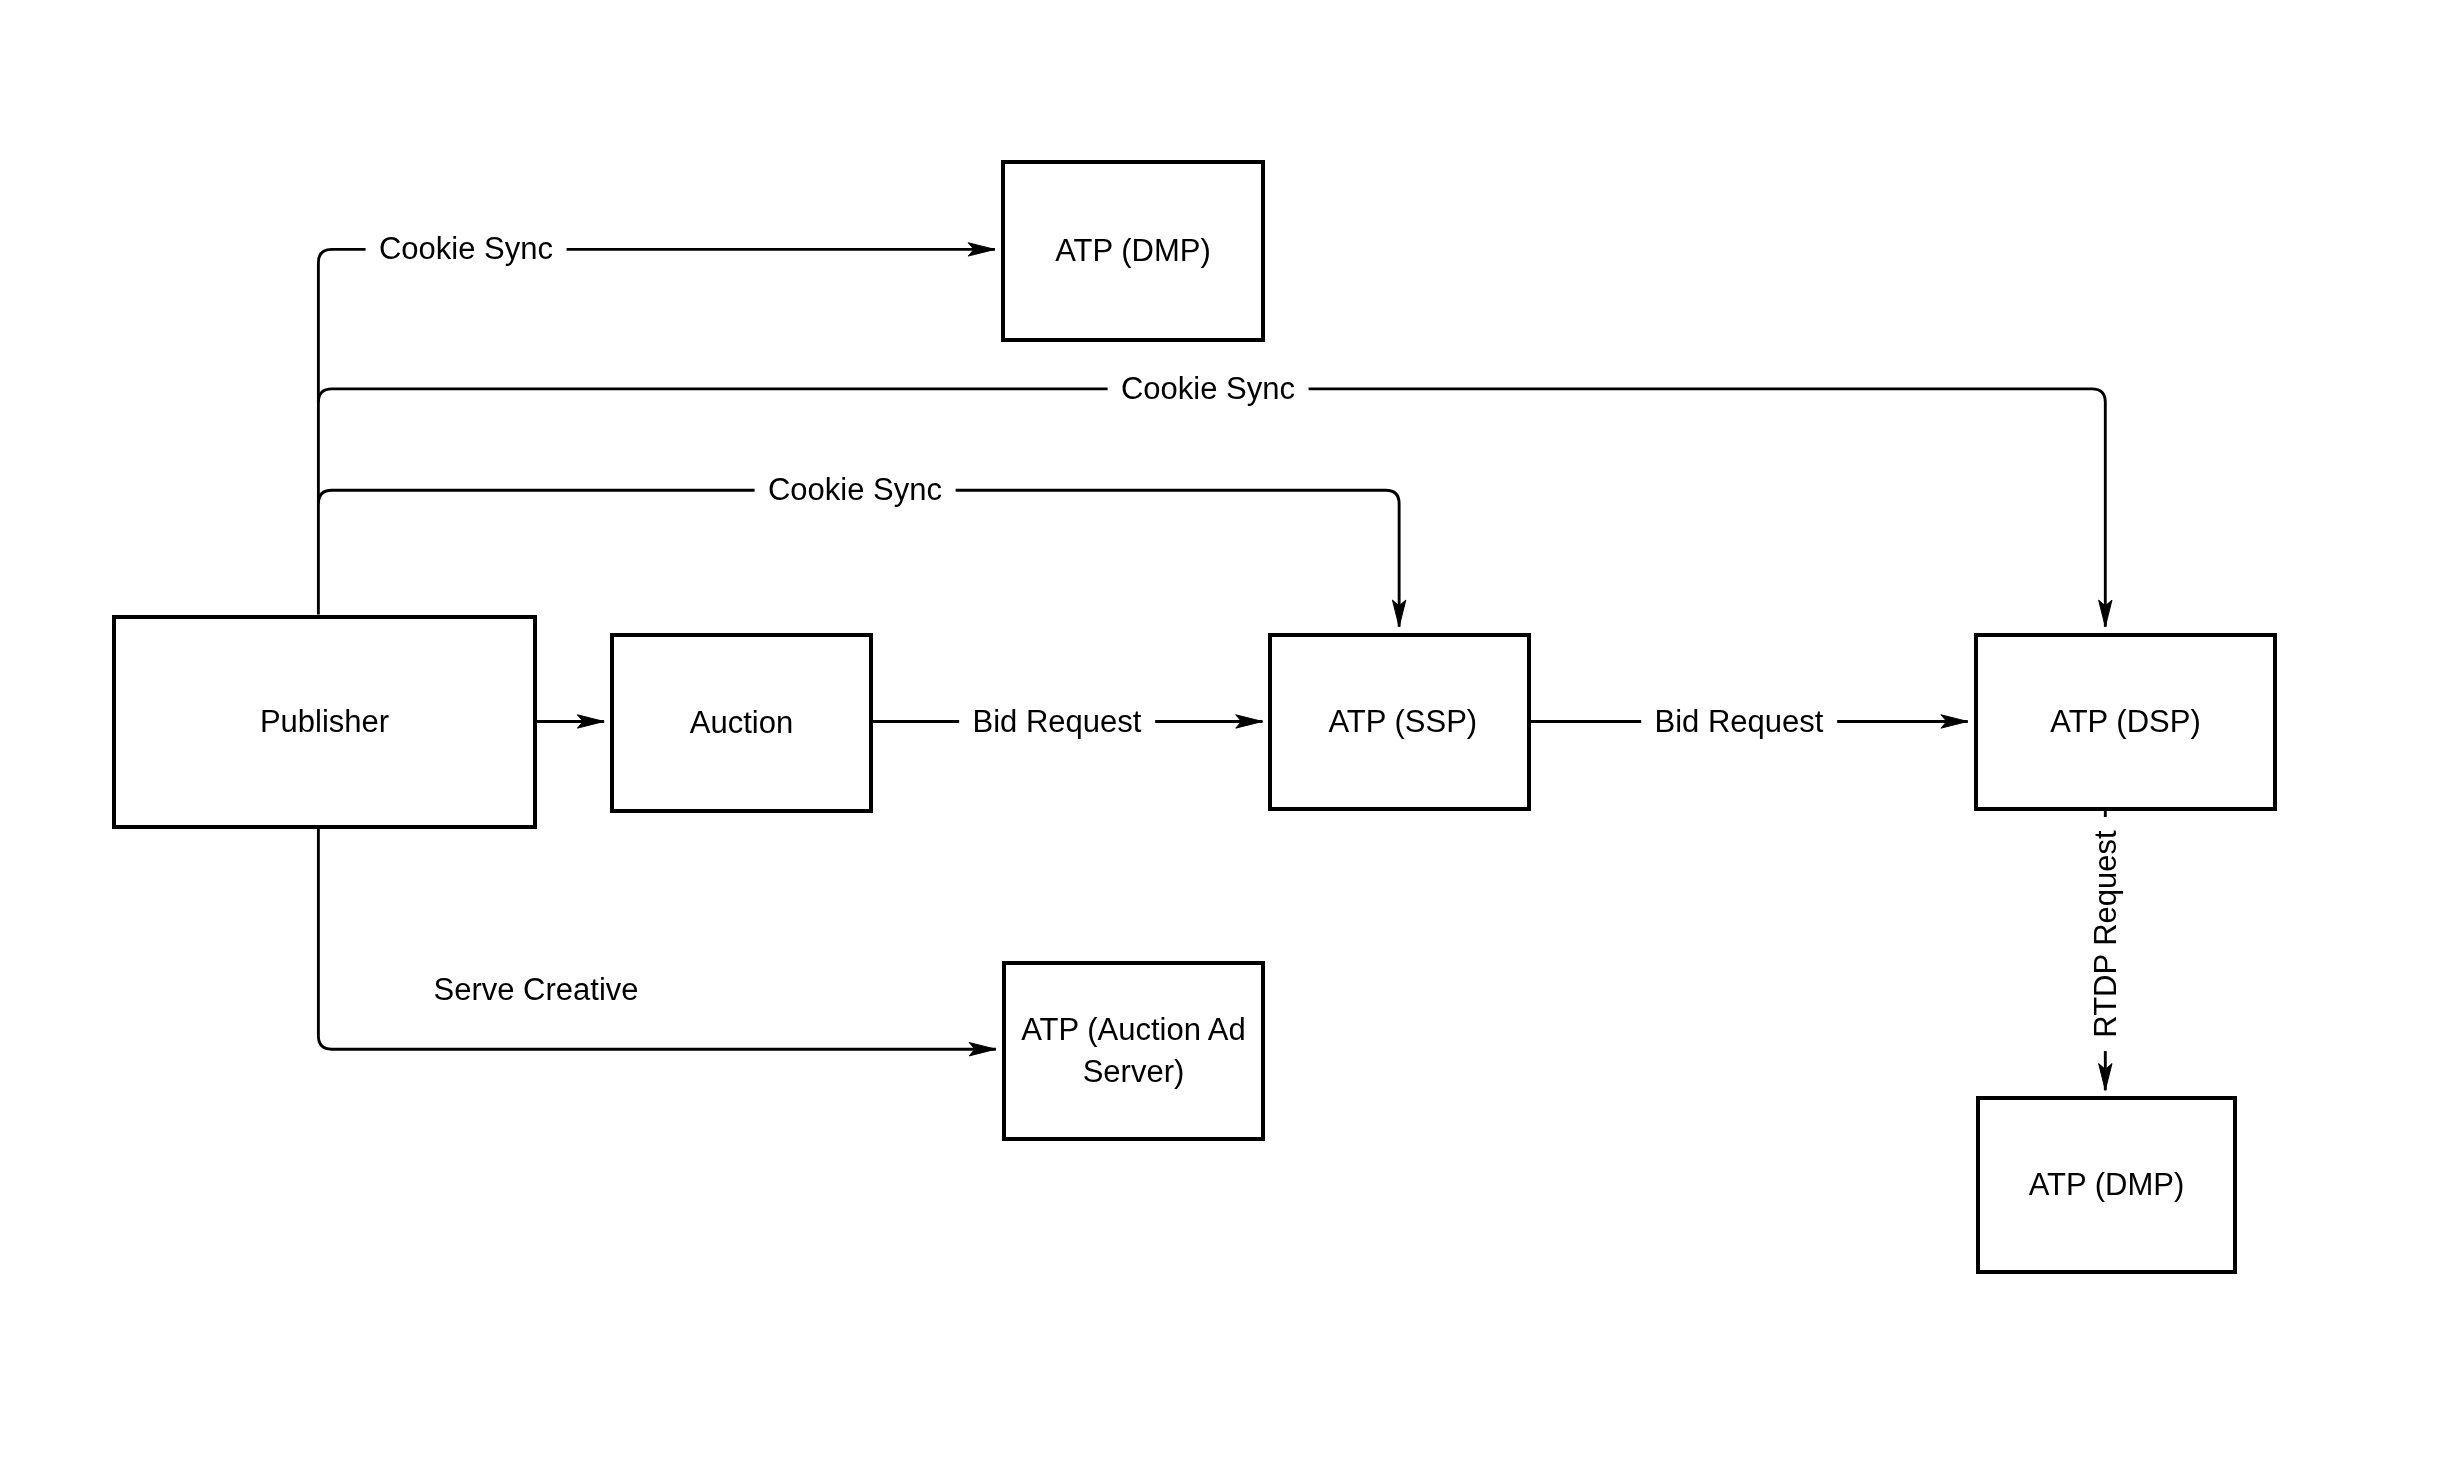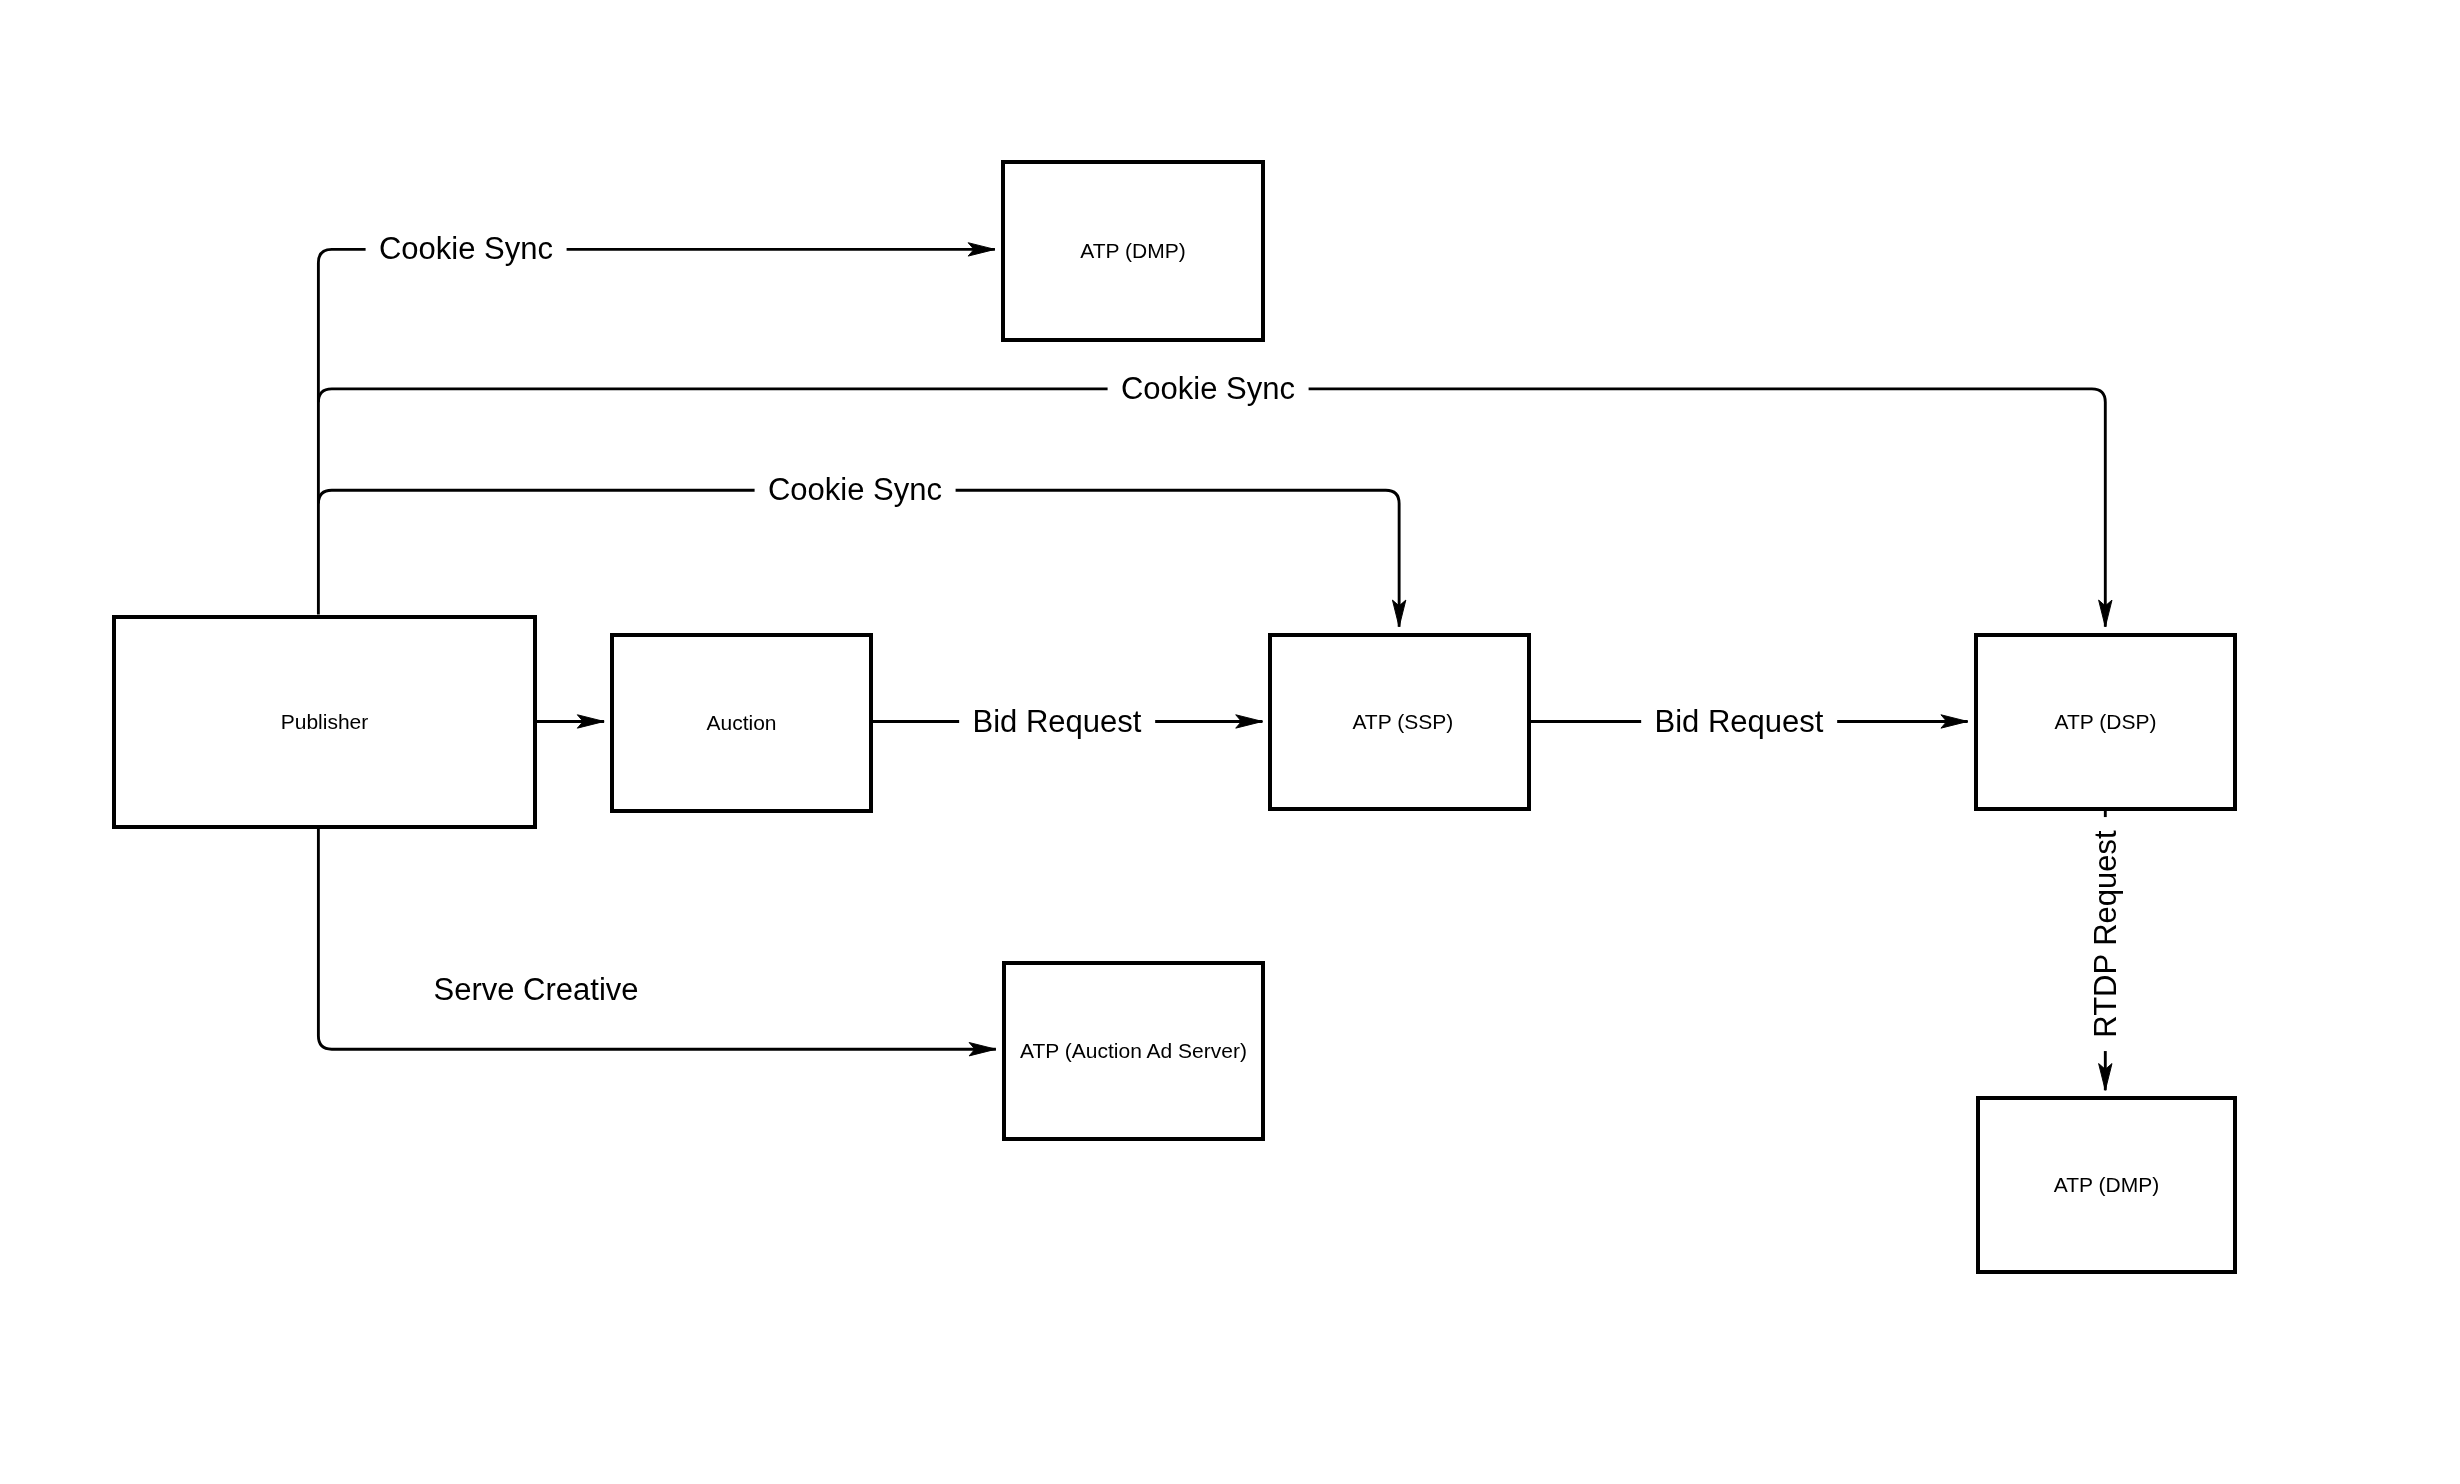--- a/index.html
+++ b/index.html
@@ -30,21 +30,21 @@
   }
   .node {
     position: absolute;
     box-sizing: border-box;
     border: 4.8px solid #000000;
     background: #ffffff;
     display: flex;
     align-items: center;
     justify-content: center;
     text-align: center;
-    font-size: 21px;
+    font-size: 31px;
     line-height: 1.35;
     padding: 0 13.4px;
   }
   .edge-label {
     position: absolute;
     transform: translate(-50%, -50%);
     background: #ffffff;
     padding: 1.9px 13.4px;
     font-size: 31px;
     white-space: nowrap;
@@ -88,21 +88,21 @@
   </div>
 
   <div class="node" style="left:610px; top:633px; width:263px; height:180px;">
     <span>Auction</span>
   </div>
 
   <div class="node" style="left:1268px; top:633px; width:263px; height:178px;padding-left:20px;">
     <span>ATP (SSP)</span>
   </div>
 
-  <div class="node" style="left:1974px; top:633px; width:263px; height:178px;">
+  <div class="node" style="left:1974px; top:633px; width:303px; height:178px;">
     <span>ATP (DSP)</span>
   </div>
 
   <div class="node" style="left:1001px; top:160px; width:264px; height:182px;">
     <span>ATP (DMP)</span>
   </div>
 
   <div class="node" style="left:1002px; top:961px; width:263px; height:180px;">
     <span>ATP (Auction Ad Server)</span>
   </div>

